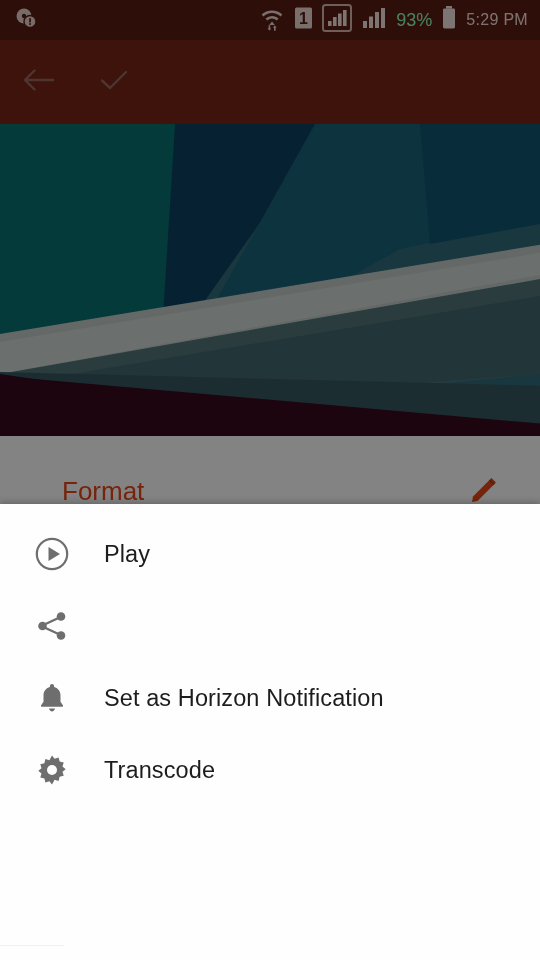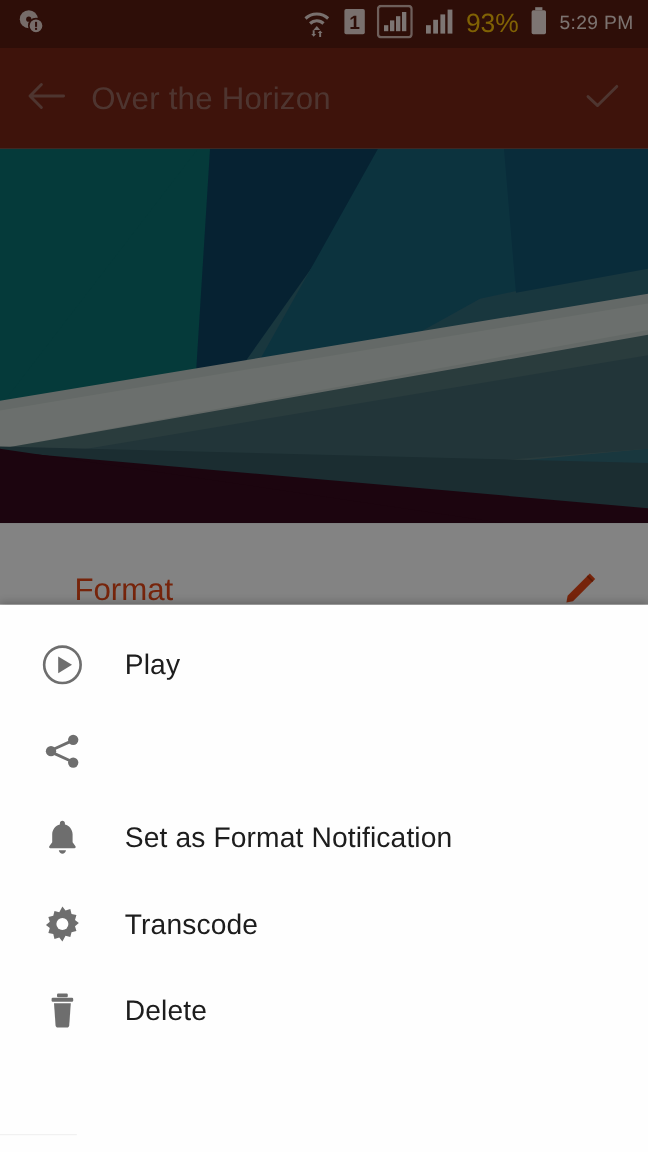--- a/index.html
+++ b/index.html
@@ -19,21 +19,21 @@
     background:#551a0f;
     display:flex; align-items:center;
     padding:0 12px 0 14px;
   }
   #status-left { display:flex; align-items:center; gap:6px; }
   #status-right {
     margin-left:auto; display:flex; align-items:center; gap:9px;
     color:#d8c5c0;
   }
   .sb-icon { display:block; }
-  #battery-percent { font-size:22px; color:#eab308; letter-spacing:0; }
+  #battery-percent { font-size:18px; color:#86efac; letter-spacing:0; }
   #status-clock { font-size:16px; color:#e2d2cd; letter-spacing:.3px; }
 
   
   #app-bar {
     position:absolute; top:40px; left:0; width:540px; height:84px;
     background:#722314;
     display:flex; align-items:center;
   }
   #back-button { width:76px; height:84px; display:flex; align-items:center; justify-content:center; }
   #app-bar-title {
@@ -155,21 +155,20 @@
   </div>
 
   <div id="app-bar">
     <div id="back-button">
       <span>
         <svg width="34" height="28" viewBox="0 0 34 28">
           <path d="M13.5 4.5 4 14l9.5 9.5M4 14h28" fill="none" stroke="#8e6258" stroke-width="2.4" stroke-linecap="round" stroke-linejoin="round"></path>
         </svg>
       </span>
     </div>
-    <div id="app-bar-title">Over the Horizon</div>
     <div id="confirm-button">
       <span>
         <svg width="34" height="28" viewBox="0 0 34 28">
           <path d="M5 14.5 13 22 29 6" fill="none" stroke="#8e6258" stroke-width="2.4" stroke-linecap="round" stroke-linejoin="round"></path>
         </svg>
       </span>
     </div>
   </div>
 
   <div id="album-art">
@@ -233,39 +232,29 @@
     </div>
 
 
     <div class="menu-item">
       <span class="menu-icon">
         <svg width="36" height="36" viewBox="0 0 36 36">
           <path d="M18 4c-1.2 0-2.1.9-2.1 2v1.1C12.2 8 9.5 11.3 9.5 15.3v6.5l-2.4 3.4c-.5.7 0 1.6.9 1.6h20c.9 0 1.4-.9.9-1.6l-2.4-3.4v-6.5c0-4-2.7-7.3-6.4-8.2V6c0-1.1-.9-2-2.1-2z" fill="#6e6e6e"></path>
           <path d="M15 28.5c.3 1.7 1.6 2.9 3 2.9s2.7-1.2 3-2.9z" fill="#6e6e6e"></path>
         </svg>
       </span>
-      <span class="menu-label">Set as Format Notification</span>
+      <span class="menu-label">Set as Horizon Notification</span>
     </div>
 
     <div class="menu-item">
       <span class="menu-icon">
         <svg width="36" height="36" viewBox="0 0 36 36">
           <path d="M18 3.5l2.6 3.2 4-1.2 1 4.1 4.1 1-1.2 4 3.2 2.6-3.2 2.6 1.2 4-4.1 1-1 4.1-4-1.2L18 32.5l-2.6-3.2-4 1.2-1-4.1-4.1-1 1.2-4-3.2-2.6 3.2-2.6-1.2-4 4.1-1 1-4.1 4 1.2z" fill="#6e6e6e"></path>
           <circle cx="18" cy="18" r="5" fill="#fefefe"></circle>
         </svg>
       </span>
       <span class="menu-label">Transcode</span>
     </div>
 
-    <div class="menu-item">
-      <span class="menu-icon">
-        <svg width="36" height="36" viewBox="0 0 36 36">
-          <rect x="13.5" y="4" width="9" height="3" rx="1" fill="#6e6e6e"></rect>
-          <rect x="9" y="7.5" width="18" height="3.2" rx="1" fill="#6e6e6e"></rect>
-          <path d="M11 12h14l-1.3 18.5c-.1 1-.9 1.7-1.9 1.7h-7.6c-1 0-1.8-.7-1.9-1.7z" fill="#6e6e6e"></path>
-        </svg>
-      </span>
-      <span class="menu-label">Delete</span>
-    </div>
 
   </div>
   <div id="sheet-edge-line"></div>
 </div>
 
 </body></html>

